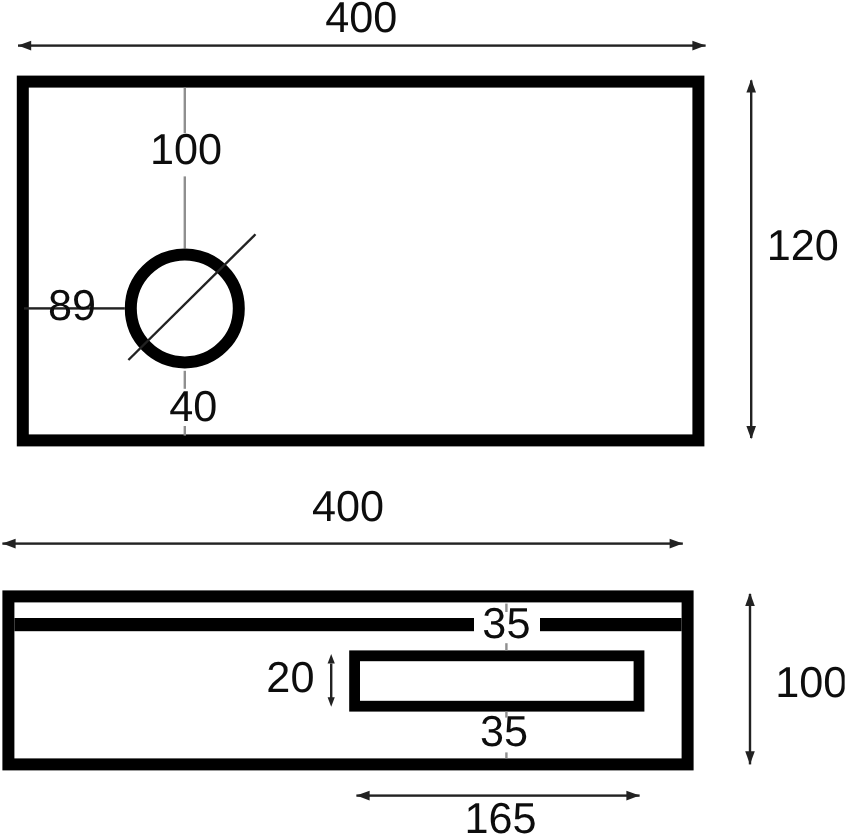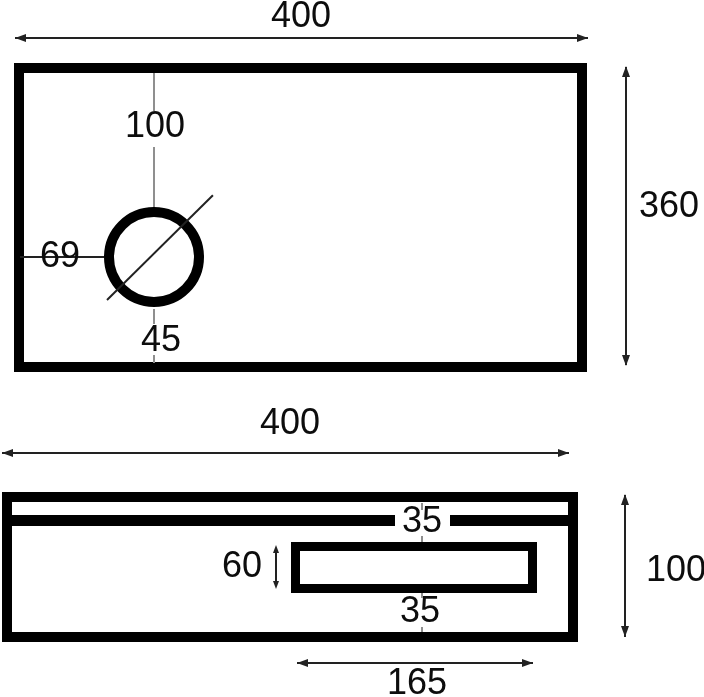--- a/index.html
+++ b/index.html
@@ -39,44 +39,44 @@
 
   <div class="lbl" style="left:125px;top:106px;width:60px;">100</div>
 
   <div style="position:absolute;left:104px;top:207px;width:100px;height:100px;
               border:10px solid #000;border-radius:50%;box-sizing:border-box;"></div>
 
   <div class="ln" style="left:107px;top:299px;width:149px;height:2px;
               transform:rotate(-44.7deg);transform-origin:0 50%;"></div>
 
   <div class="ln" style="left:20px;top:256px;width:84px;height:2px;"></div>
-  <div class="lbl" style="left:30px;top:236px;width:60px;">69</div>
+  <div class="lbl" style="left:30px;top:236px;width:60px;">89</div>
 
-  <div class="lbl" style="left:131px;top:320px;width:60px;">45</div>
+  <div class="lbl" style="left:131px;top:320px;width:60px;">40</div>
 
   <div class="ln" style="left:625px;top:67px;width:2px;height:298px;"></div>
   <div class="arr arr-u" style="left:622px;top:66px;"></div>
   <div class="arr arr-d" style="left:622px;top:355px;"></div>
-  <div class="lbl" style="left:637px;top:186px;width:64px;">360</div>
+  <div class="lbl" style="left:637px;top:186px;width:64px;">120</div>
 
   <div class="ln" style="left:2px;top:452px;width:567px;height:2px;"></div>
   <div class="arr arr-l" style="left:2px;top:449px;"></div>
   <div class="arr arr-r" style="left:558px;top:449px;"></div>
   <div class="lbl" style="left:258px;top:403px;width:64px;">400</div>
 
   <div class="outline" style="left:2px;top:492px;width:576px;height:150px;"></div>
 
   <div class="bar" style="left:12px;top:515px;width:383px;height:11px;"></div>
   <div class="bar" style="left:450px;top:515px;width:118px;height:11px;"></div>
   <div class="lbl" style="left:392px;top:501px;width:60px;">35</div>
 
   <div style="position:absolute;left:291px;top:542px;width:246px;height:51px;
               border:9px solid #000;box-sizing:border-box;"></div>
 
-  <div class="lbl" style="left:212px;top:546px;width:60px;">60</div>
+  <div class="lbl" style="left:212px;top:546px;width:60px;">20</div>
   <div class="ln" style="left:275px;top:553px;width:2px;height:29px;"></div>
   <div class="arr arr-su" style="left:273px;top:545px;"></div>
   <div class="arr arr-sd" style="left:273px;top:581px;"></div>
 
   <div class="lbl" style="left:390px;top:591px;width:60px;">35</div>
 
   <div class="cl" style="left:421px;top:503px;width:2px;height:7px;"></div>
   <div class="cl" style="left:421px;top:536px;width:2px;height:6px;"></div>
   <div class="cl" style="left:421px;top:593px;width:2px;height:5px;"></div>
   <div class="cl" style="left:421px;top:627px;width:2px;height:5px;"></div>

